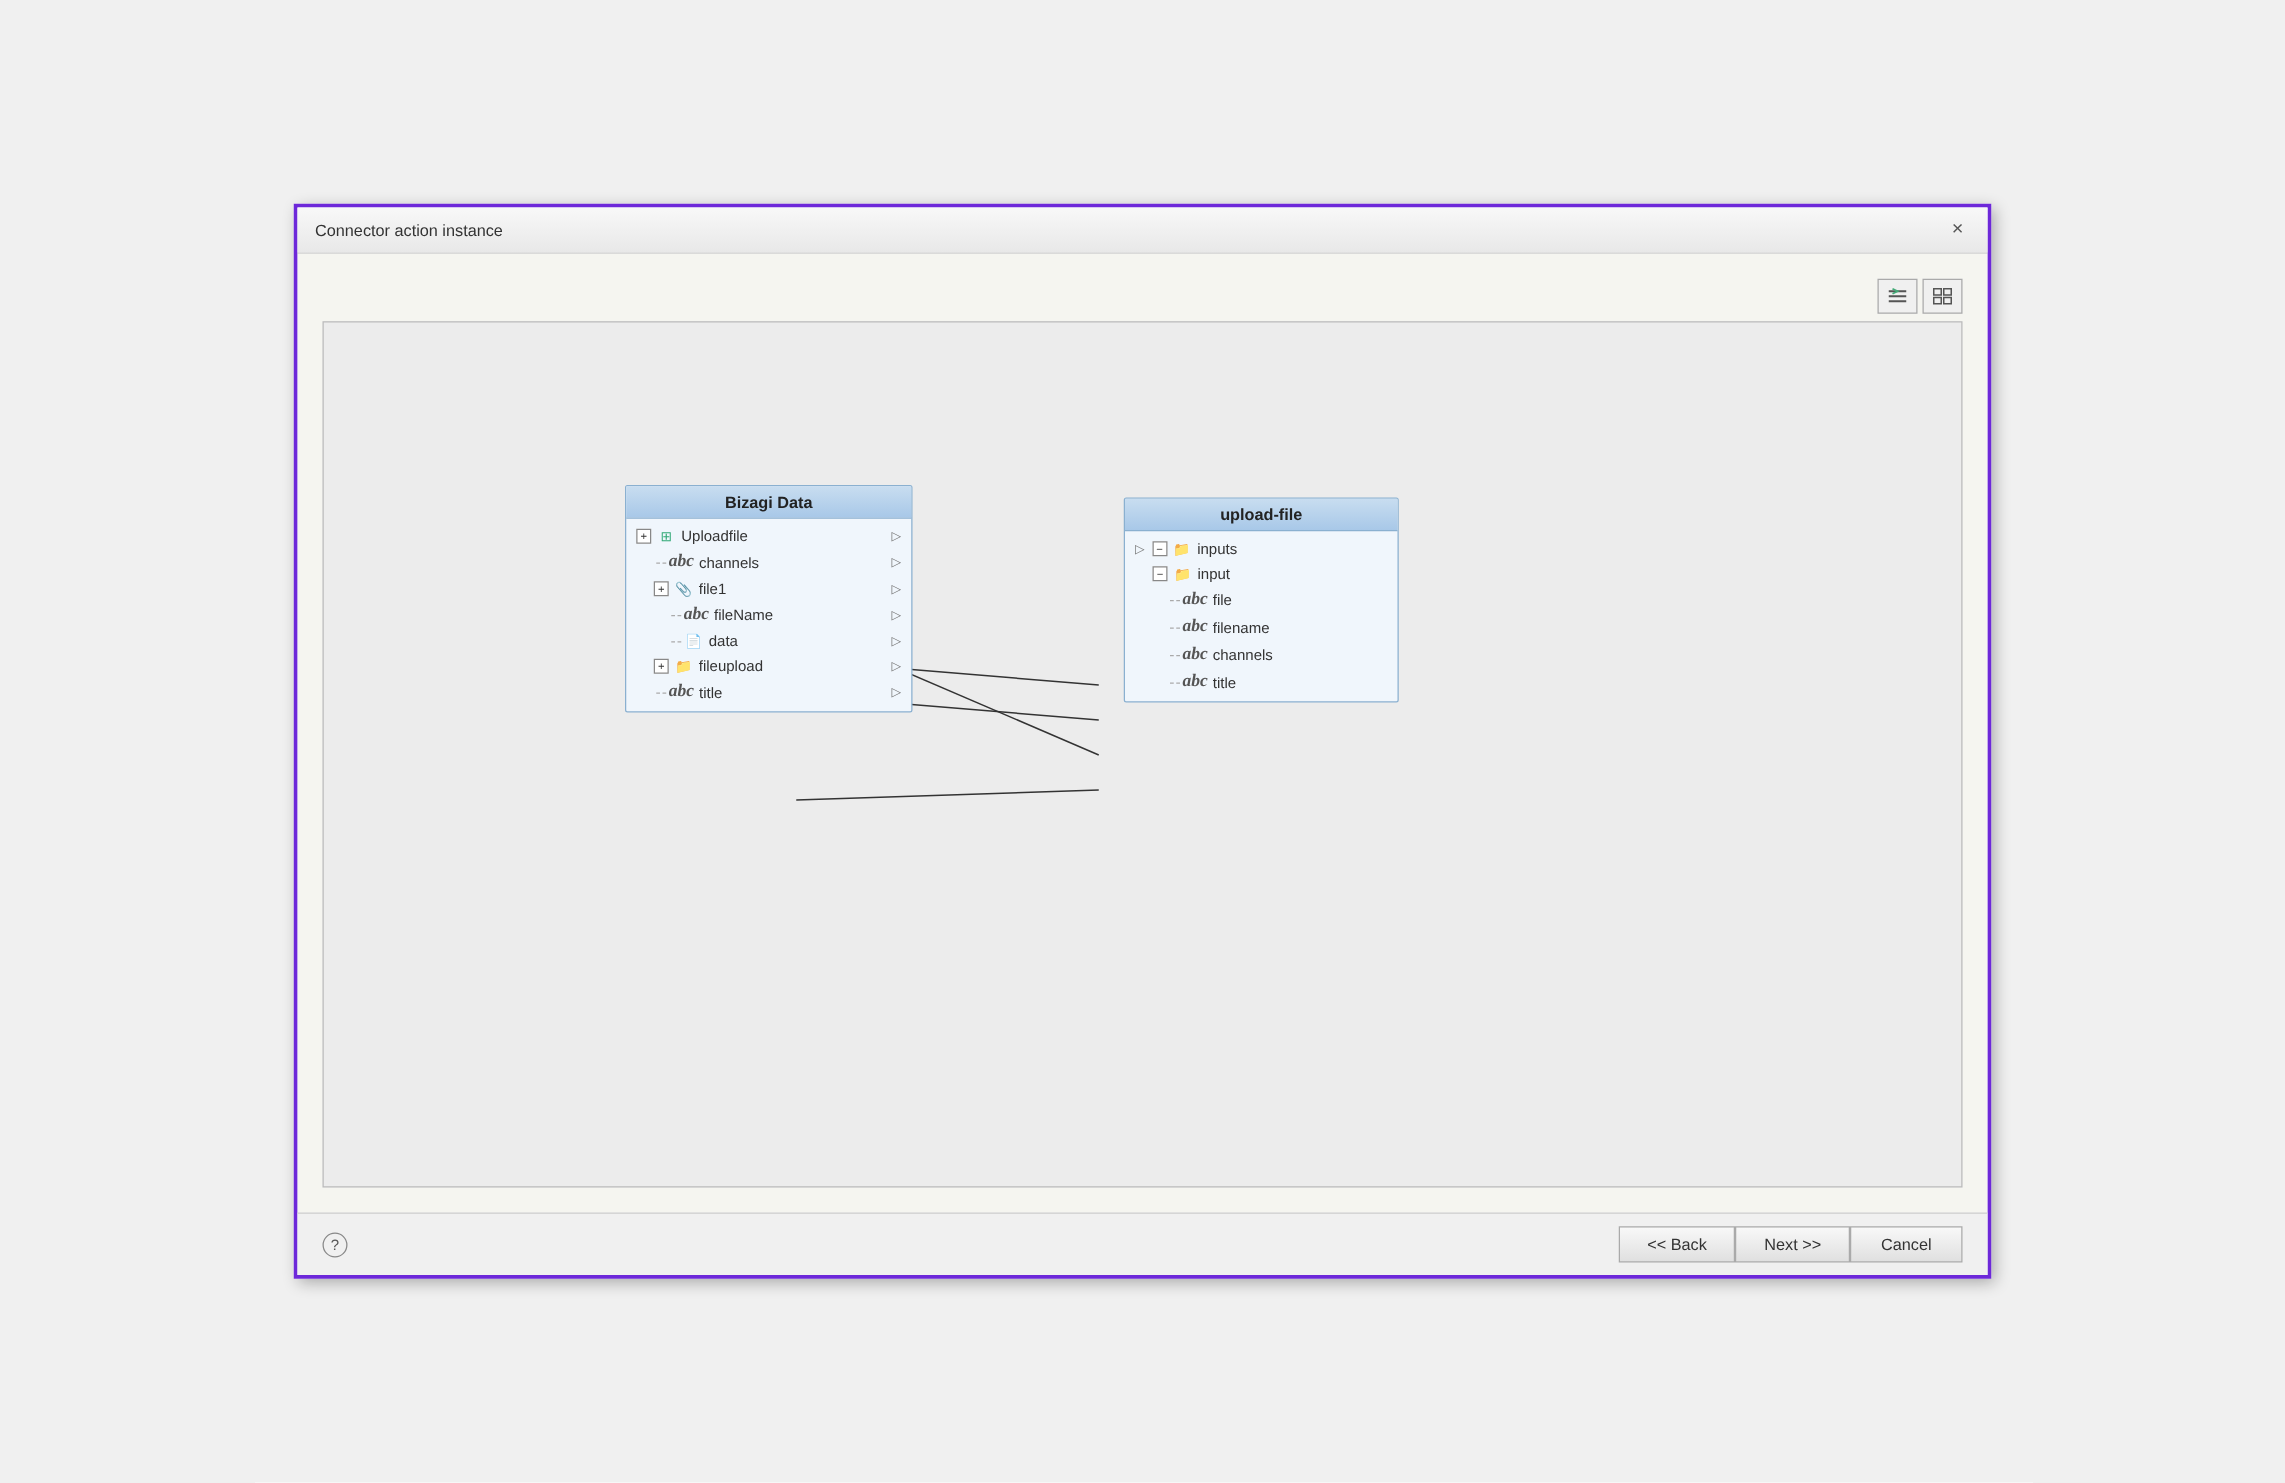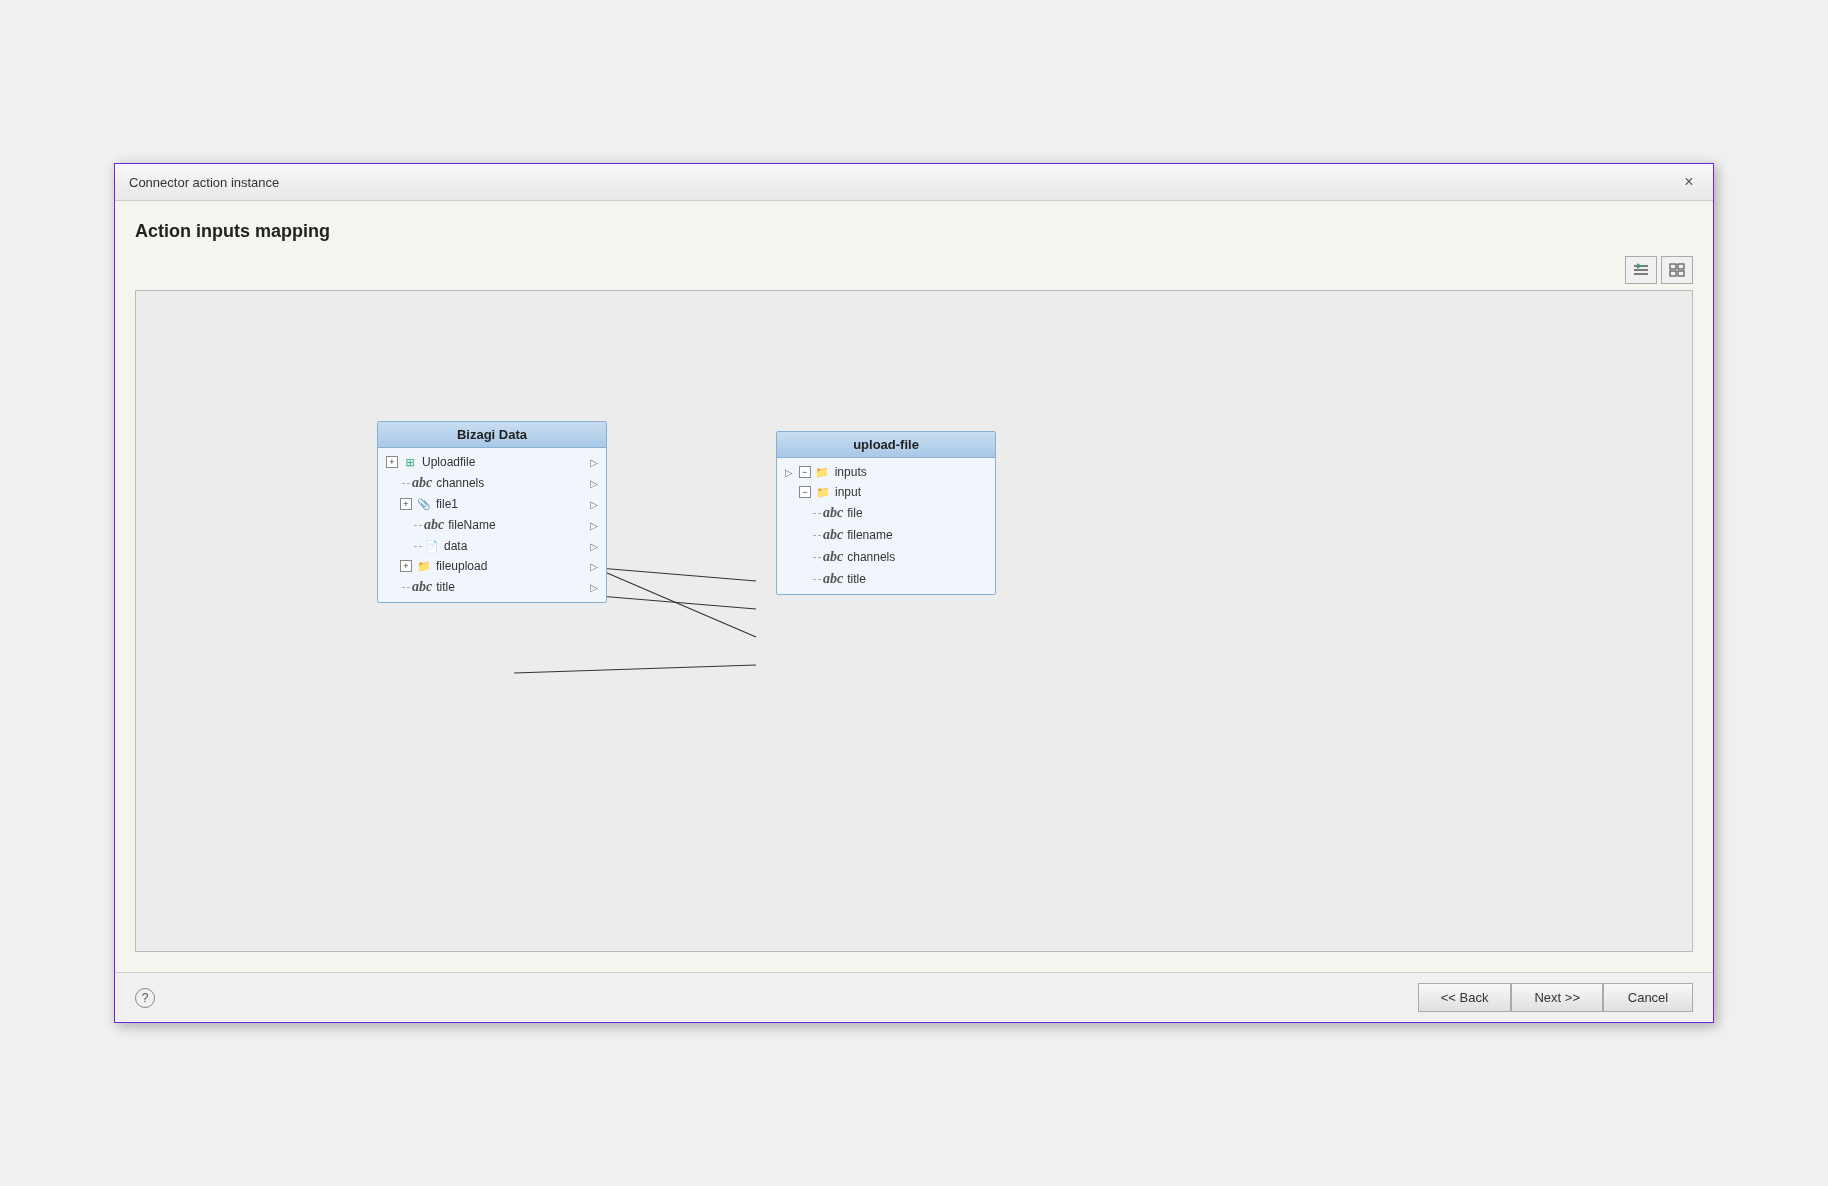--- a/index.html
+++ b/index.html
@@ -6,24 +6,24 @@
     body {
       font-family: 'Segoe UI', Arial, sans-serif;
       font-size: 13px;
       background: #f0f0f0;
       display: flex;
       align-items: center;
       justify-content: center;
       min-height: 100vh;
     }
     .dialog {
-      width: 1600px;
+      width: 1358px;
       height: 860px;
       background: #fff;
-      border: 1px solid #6d28d9;
+      border: 3px solid #6d28d9;
       box-shadow: 3px 3px 12px rgba(0,0,0,0.3);
       display: flex;
       flex-direction: column;
     }
     .title-bar {
       background: linear-gradient(to bottom, #f8f8f8, #e8e8e8);
       border-bottom: 1px solid #ccc;
       padding: 8px 14px;
       display: flex;
       align-items: center;
@@ -242,21 +242,20 @@
 
   <div class="title-bar">
     <span class="title-bar-text">Connector action instance</span>
     <button class="close-btn">×</button>
   </div>
 
   <div class="body">
 
 
     <div class="main">
-      <div class="page-title">Action inputs mapping</div>
 
       <div class="toolbar">
         <button class="tool-btn" title="Map view">
           <svg width="18" height="16" viewBox="0 0 18 16">
             <line x1="2" y1="4" x2="16" y2="4" stroke="#555" stroke-width="1.5"></line>
             <line x1="2" y1="8" x2="16" y2="8" stroke="#555" stroke-width="1.5"></line>
             <line x1="2" y1="12" x2="16" y2="12" stroke="#555" stroke-width="1.5"></line>
             <polyline points="5,2 9,4 5,6" fill="none" stroke="#4a7" stroke-width="1.5"></polyline>
           </svg>
         </button>

